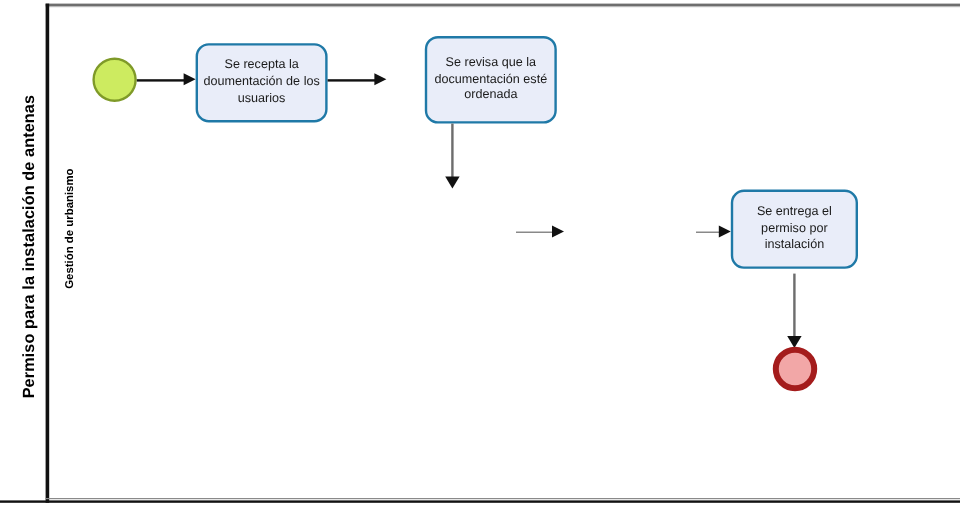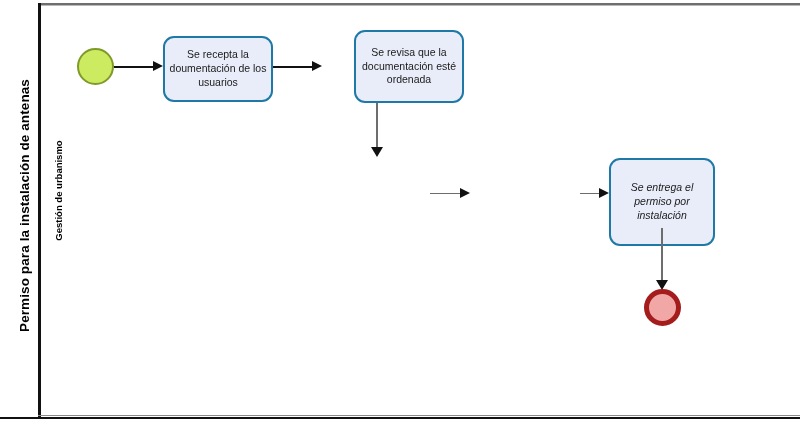--- a/index.html
+++ b/index.html
@@ -175,20 +175,20 @@
   <div class="arrow-down" style="left:371px; top:147px;"></div>
 
 
   <div class="flow-line-gray" style="left:430px; top:192.5px; width:33px; height:1.6px;"></div>
   <div class="arrow-right" style="left:460px; top:188px;"></div>
 
 
   <div class="flow-line-gray" style="left:580px; top:192.5px; width:22px; height:1.6px;"></div>
   <div class="arrow-right" style="left:599px; top:188px;"></div>
 
-  <div class="task" style="left:609px; top:158px; width:106px; height:88px;font-style:italic;">Se entrega el permiso por instalación</div>
+  <div class="task" style="left:609px; top:158px; width:106px; height:66px;">Se entrega el permiso por instalación</div>
 
   <div class="flow-line-gray" style="left:661px; top:228px; width:1.6px; height:54px;"></div>
   <div class="arrow-down" style="left:656px; top:280px;"></div>
 
   <div class="event event-end" style="left:644px; top:289px; width:37px; height:37px;"></div>
 
 </div>
 
 </body></html>

